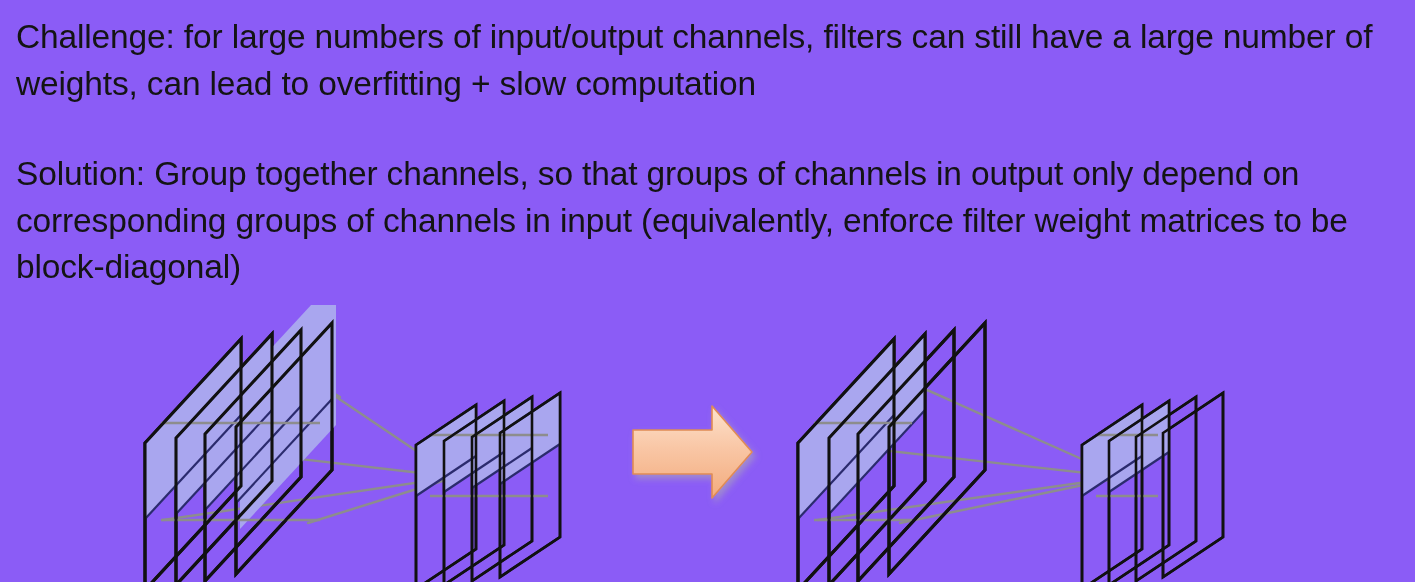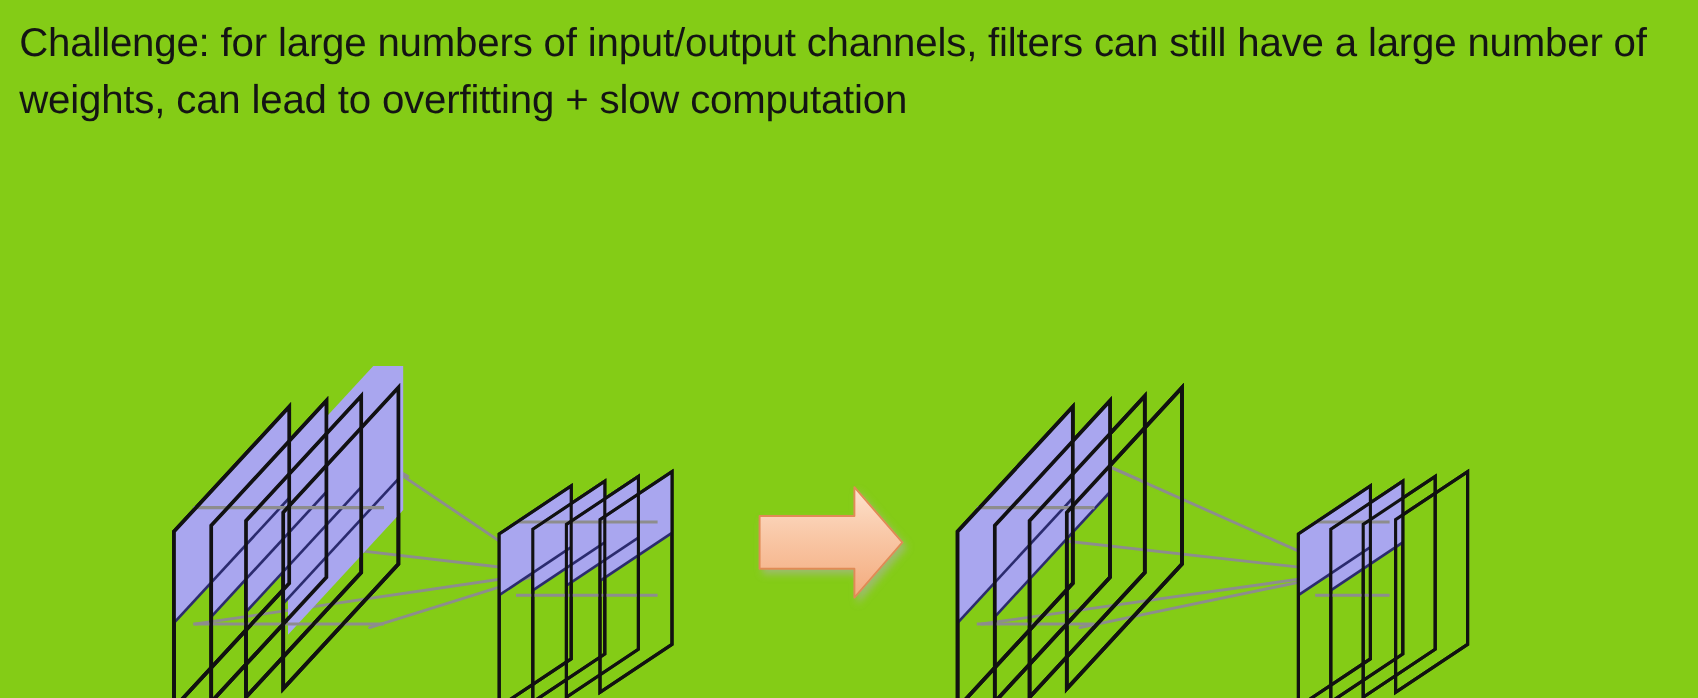--- a/index.html
+++ b/index.html
@@ -16,21 +16,21 @@
     font-family: "Liberation Sans", "DejaVu Sans", sans-serif;
     color: #1a1a1a;
     -webkit-font-smoothing: antialiased;
   }
 
   #slide {
     position: absolute;
     left: 0; top: 0;
     width: 1415px;
     height: 582px;
-    background: #84cc16;
+    background: #8b5cf6;
   }
 
   
   .text-area {
     position: absolute;
     left: 16px;
     top: 14px;
     width: 1390px;
   }
   .para {
@@ -95,20 +95,21 @@
     stroke-linecap: round;
   }
 </style>
 </head>
 <body>
 
 <div id="slide">
 
   <div class="text-area">
     <div class="para challenge">Challenge: for large numbers of input/output channels, filters can still have a large number of weights, can lead to overfitting + slow computation</div>
+    <div class="para solution">Solution: Group together channels, so that groups of channels in output only depend on corresponding groups of channels in input (equivalently, enforce filter weight matrices to be block-diagonal)</div>
   </div>
 
   <div class="figure">
     <svg viewBox="0 0 1415 277" xmlns="http://www.w3.org/2000/svg" shape-rendering="geometricPrecision">
       <defs>
         <linearGradient id="arrowGrad" x1="0" y1="0" x2="0" y2="1">
           <stop offset="0%" stop-color="#fde2cd"></stop>
           <stop offset="45%" stop-color="#f9c7a6"></stop>
           <stop offset="100%" stop-color="#f3ab7d"></stop>
         </linearGradient>

